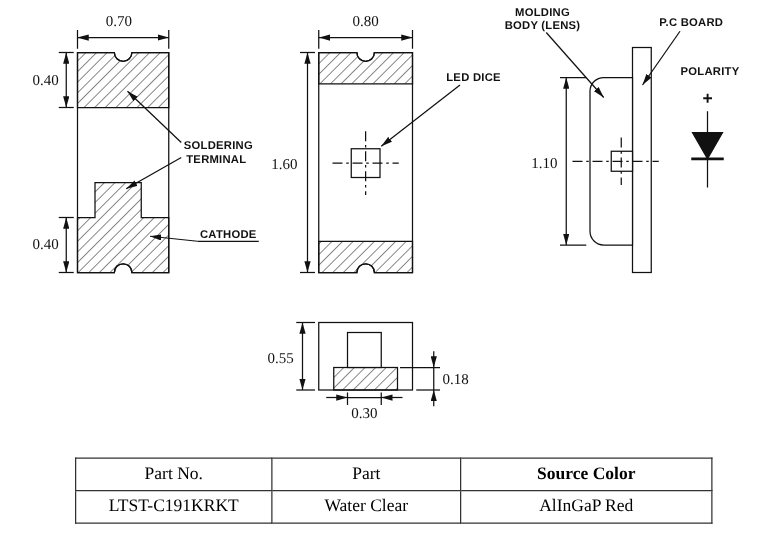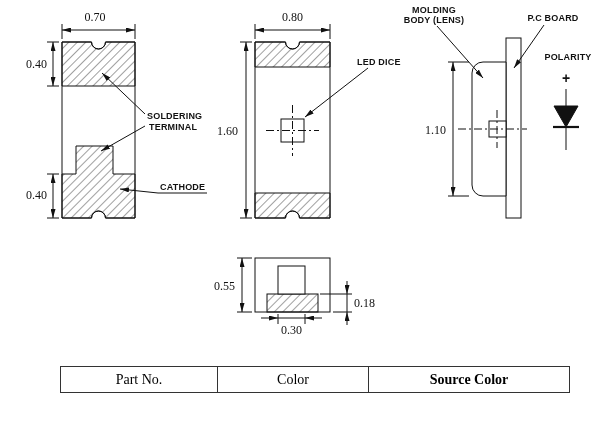--- a/index.html
+++ b/index.html
@@ -170,19 +170,24 @@
       </g>
 
     </g>
   </svg>
 
   <div class="spec-table">
     <table>
       <tbody>
           <tr>
         <th class="c1">Part No.</th>
-        <th class="c2">Color</th>
+        <th class="c2">Part</th>
         <th class="c3">Source Color</th>
+      </tr>
+      <tr>
+        <td>LTST-C191KRKT</td>
+        <td>Water Clear</td>
+        <td>AlInGaP Red</td>
       </tr>
     </tbody>
       </table>
   </div>
 </div>
 
 </body></html>

